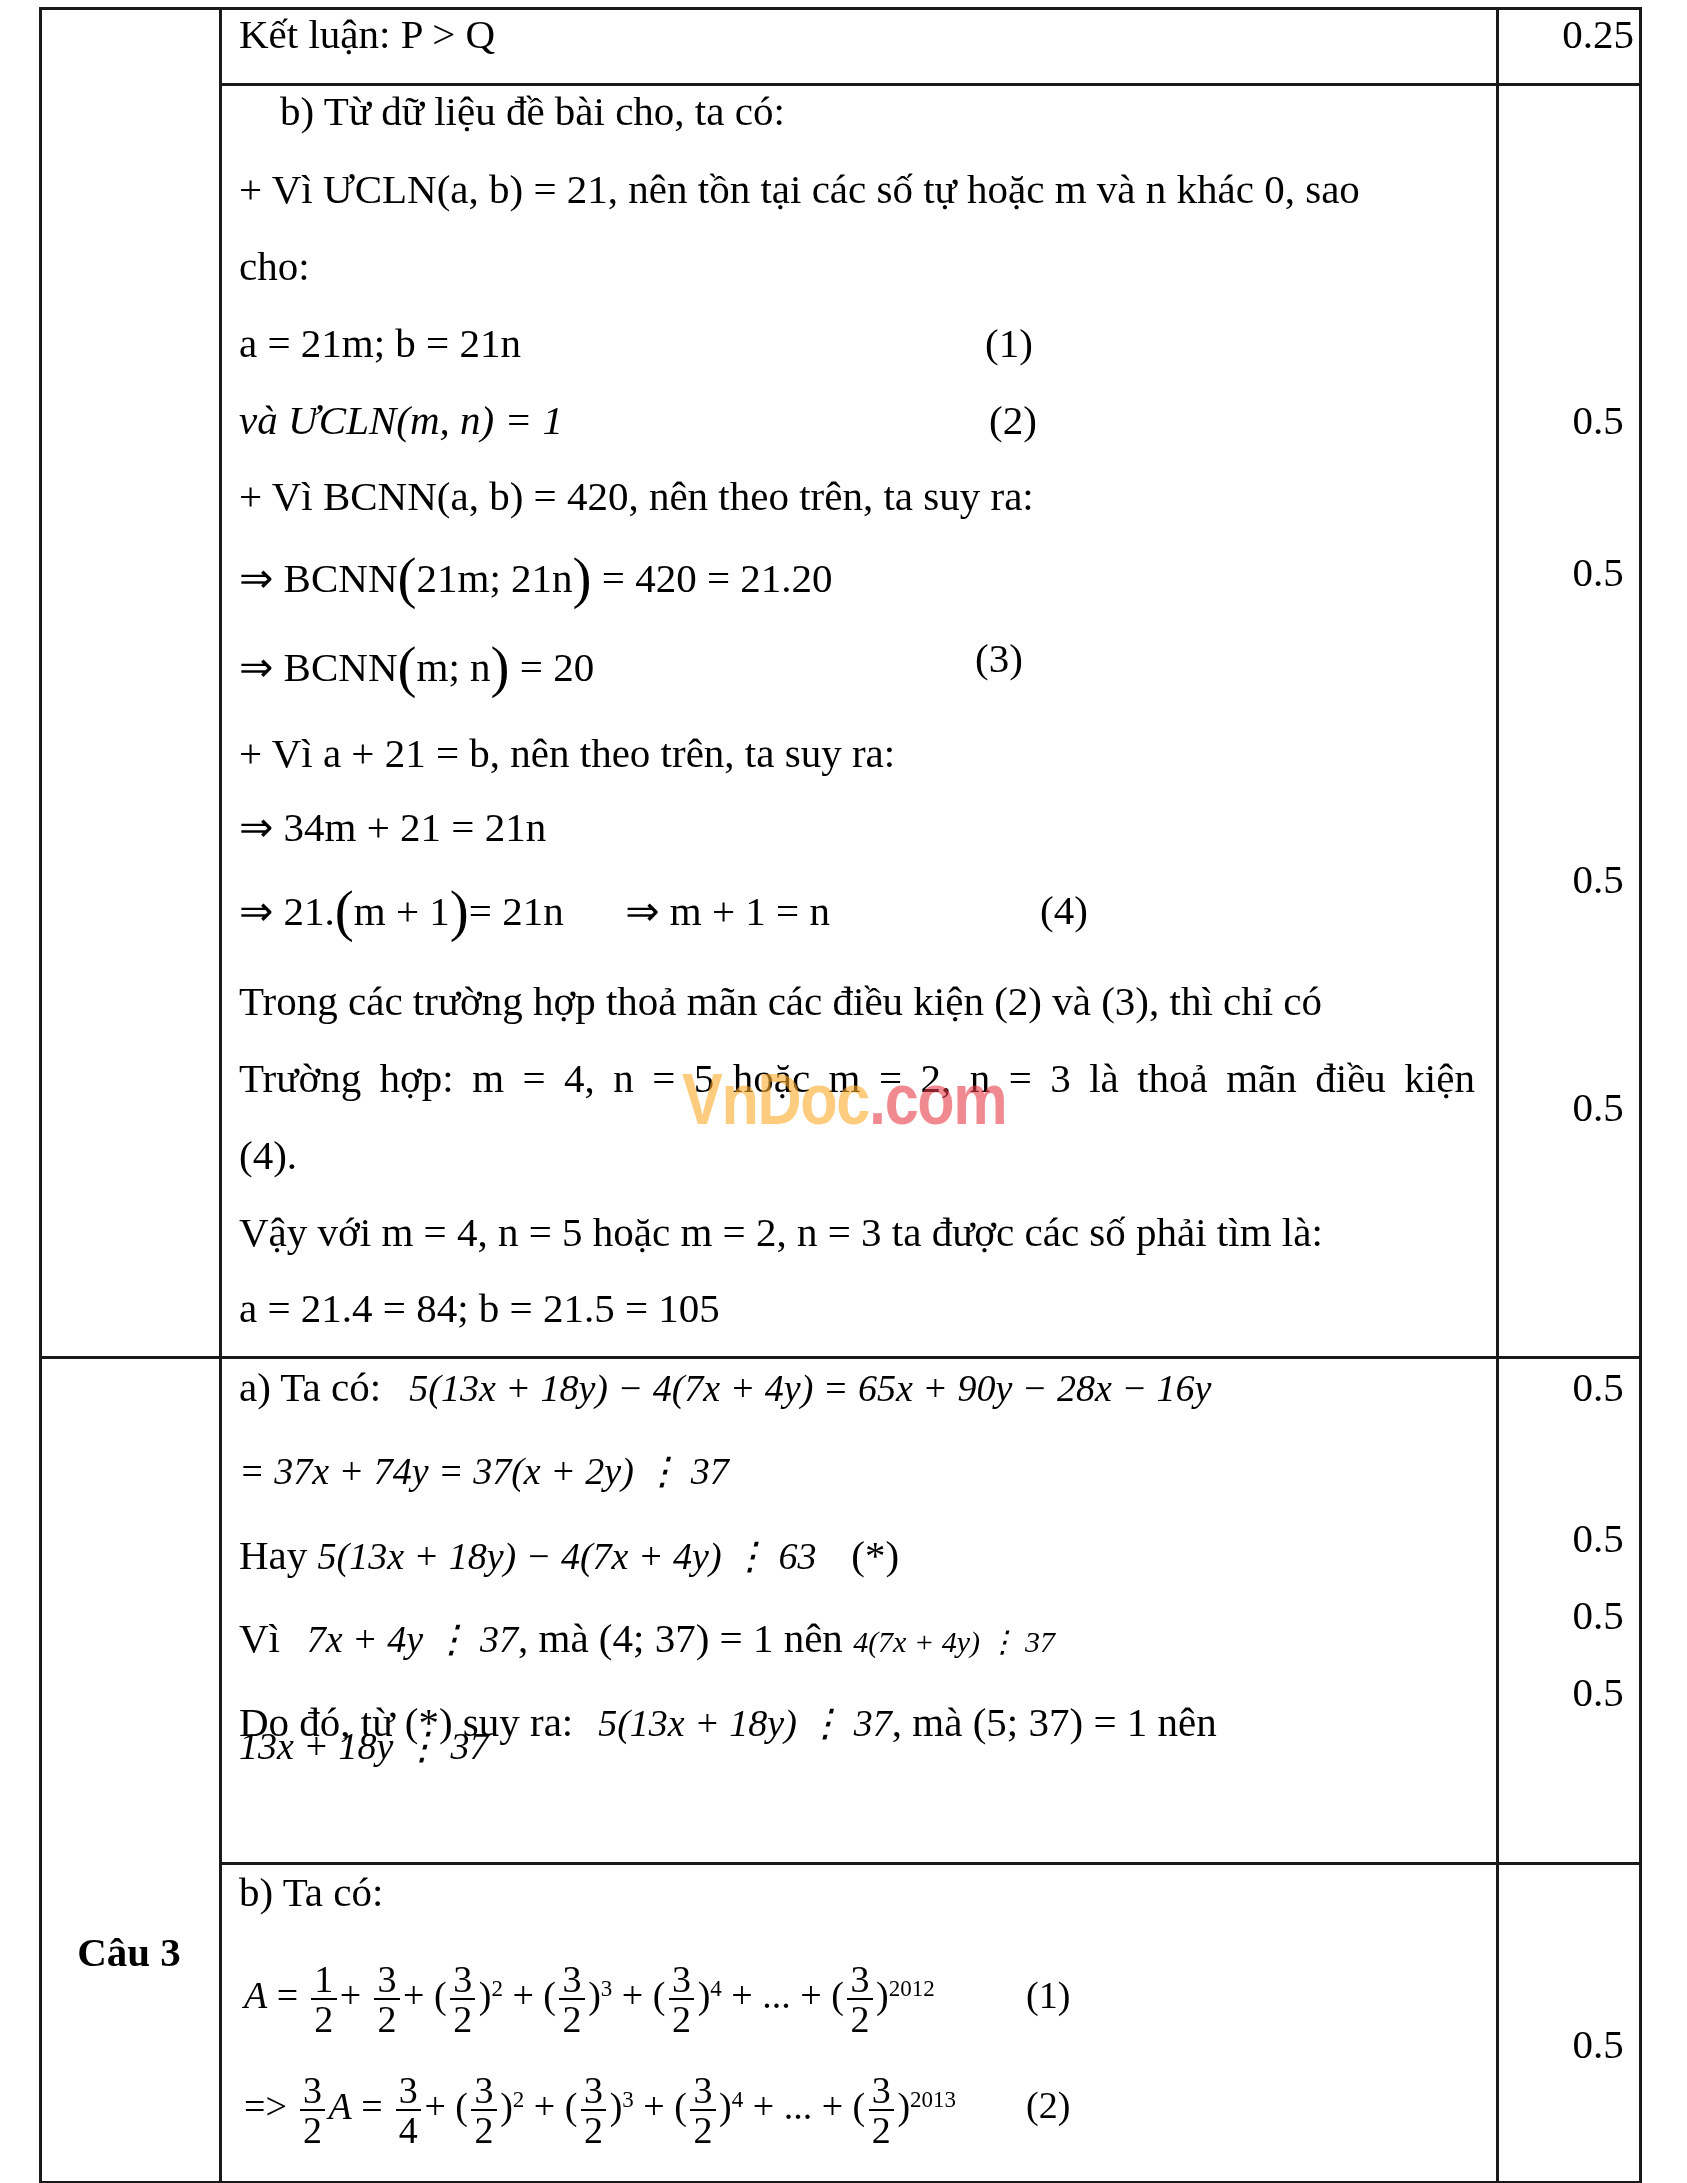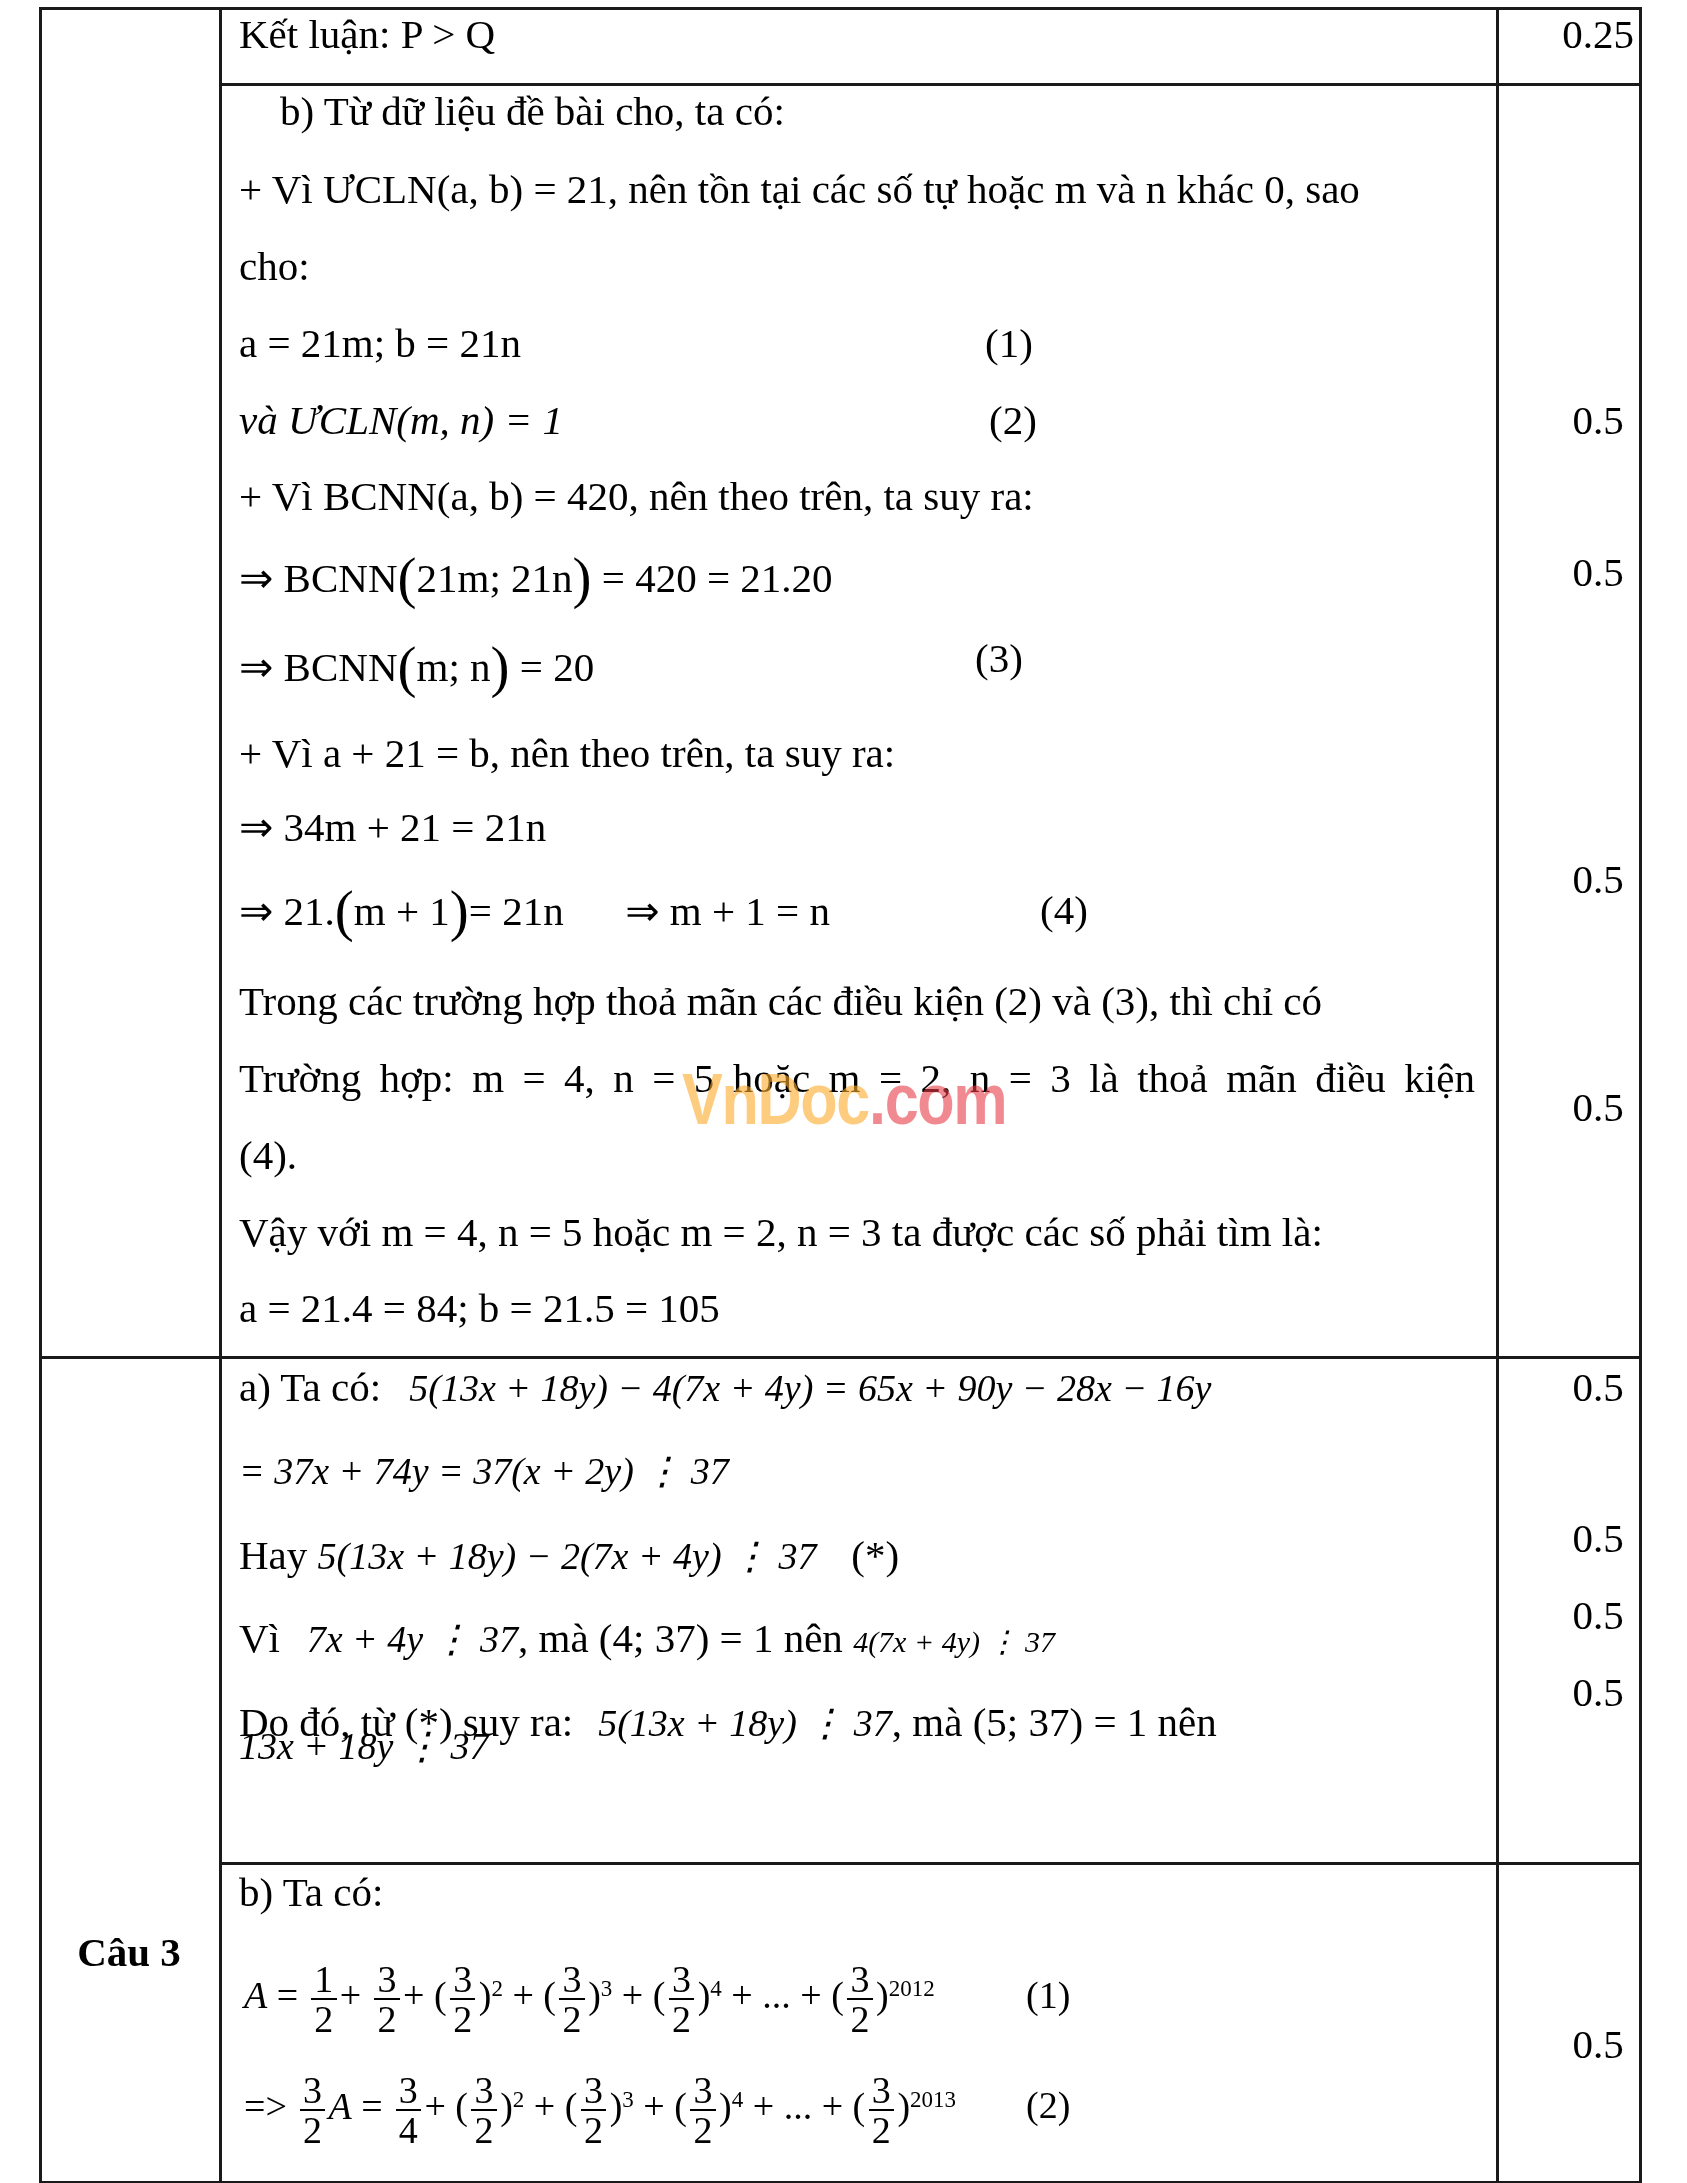--- a/index.html
+++ b/index.html
@@ -79,21 +79,21 @@
 
 <div class="wm"><span class="a">VnDoc</span><span class="b">.com</span></div>
 
 <div class="txt" style="left:239px;top:1363px;">
   <span>a) Ta có:</span>
   <span class="it" style="margin-left:18px;font-size:38px;">5(13x + 18y) − 4(7x + 4y) = 65x + 90y − 28x − 16y</span>
 </div>
 <div class="txt it" style="left:239px;top:1447px;font-size:38px;">= 37x + 74y = 37(x + 2y) ⋮ 37</div>
 <div class="txt" style="left:239px;top:1531px;">
   <span>Hay</span>
-  <span class="it" style="font-size:38px;">5(13x + 18y) − 2(7x + 4y) ⋮ 37</span>
+  <span class="it" style="font-size:38px;">5(13x + 18y) − 4(7x + 4y) ⋮ 63</span>
   <span style="margin-left:24.5px;">(*)</span>
 </div>
 <div class="txt" style="left:239px;top:1614px;">
   <span>Vì</span>
   <span class="it" style="margin-left:16.4px;font-size:38px;">7x + 4y ⋮ 37</span><span>, mà (4; 37) = 1 nên</span>
   <span class="it" style="font-size:30px;">4(7x + 4y) ⋮ 37</span>
 </div>
 <div class="txt" style="left:239px;top:1698px;">
   <span>Do đó, từ (*) suy ra:</span>
   <span class="it" style="margin-left:14.7px;font-size:38px;">5(13x + 18y) ⋮ 37</span><span>, mà (5; 37) = 1 nên</span>

